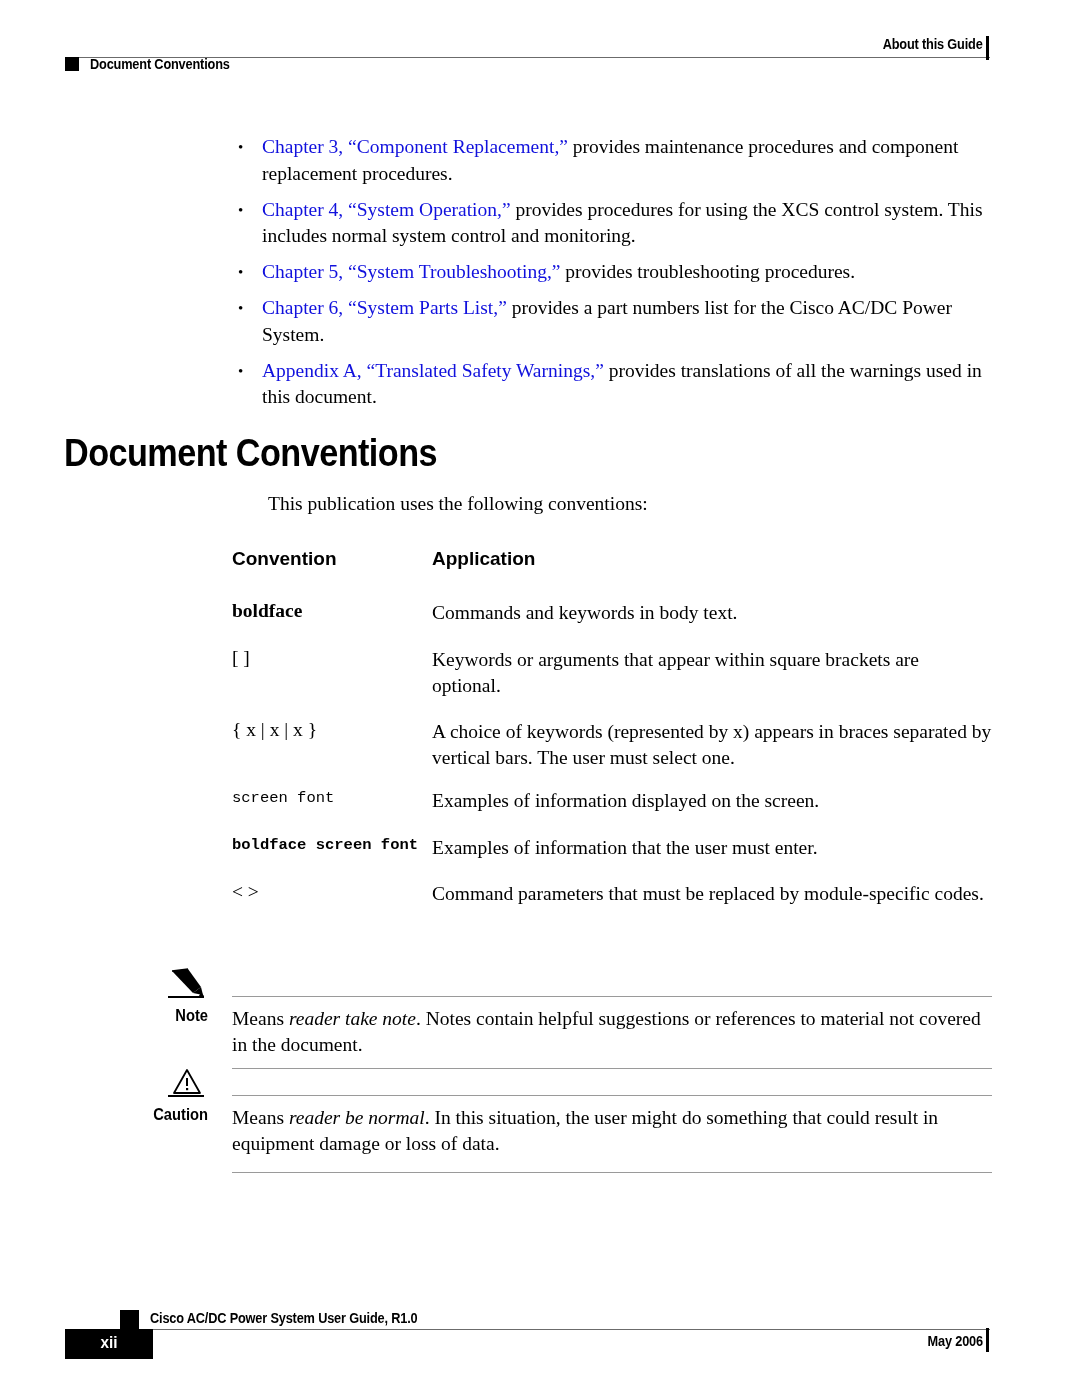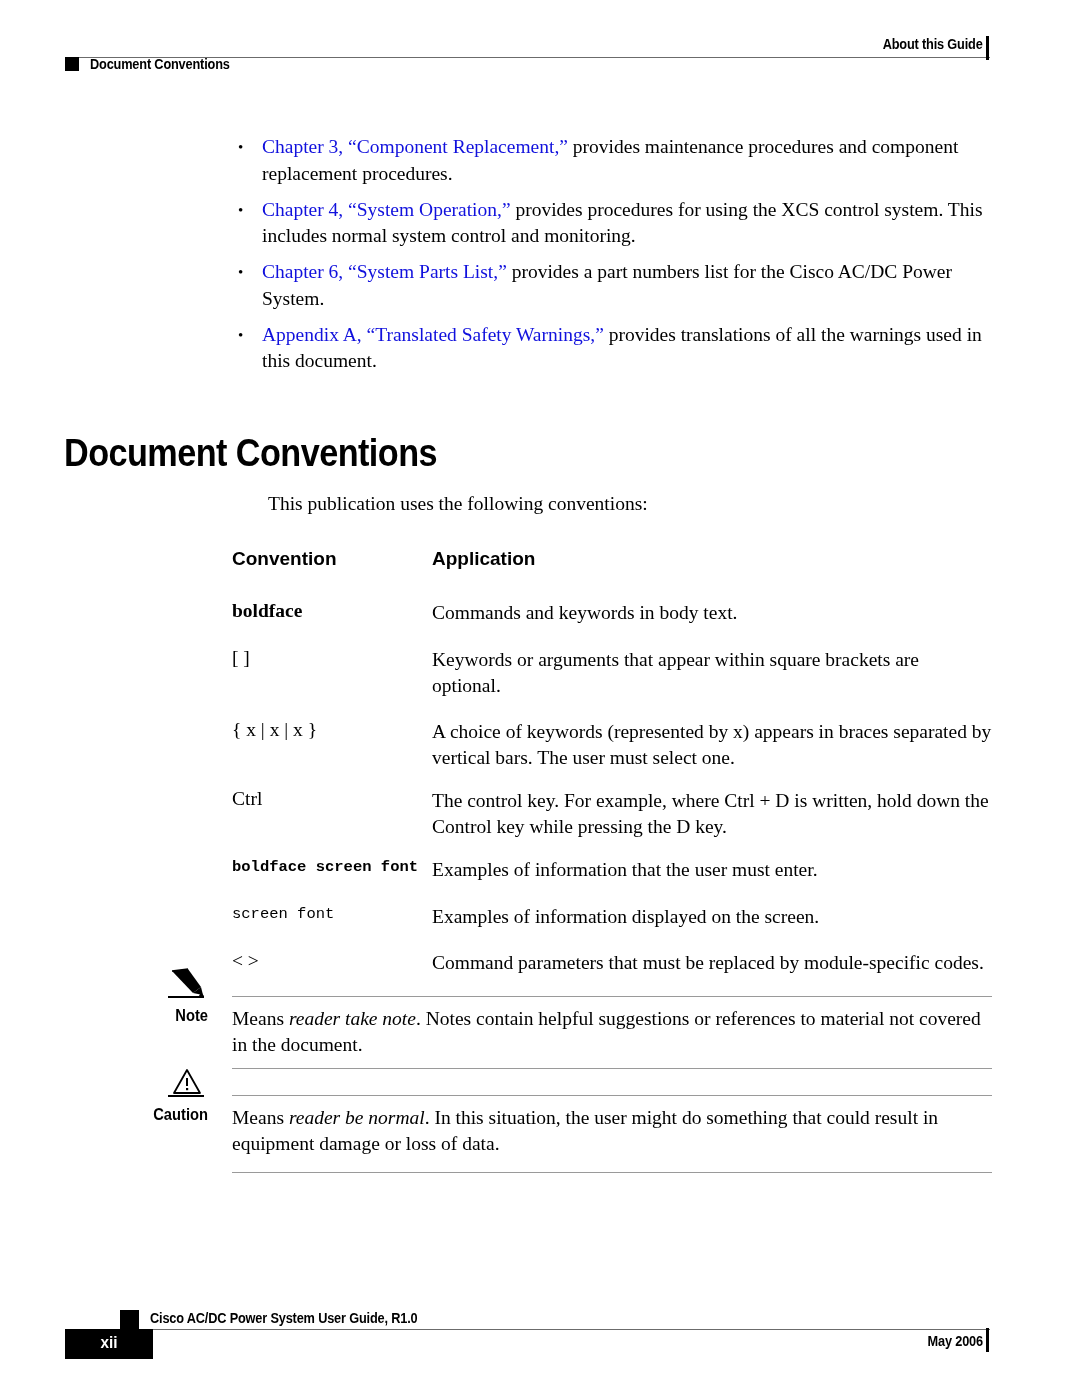--- a/index.html
+++ b/index.html
@@ -317,20 +317,23 @@
 <div class="content">
 
   <div class="bullet-list">
     <div class="bullet-item">
       <span class="lnk">Chapter 3, “Component Replacement,”</span><span> provides maintenance procedures and component replacement procedures.</span>
     </div>
     <div class="bullet-item">
       <span class="lnk">Chapter 4, “System Operation,”</span><span> provides procedures for using the XCS control system. This includes normal system control and monitoring.</span>
     </div>
     <div class="bullet-item">
+      <span class="lnk">Chapter 5, “System Troubleshooting,”</span><span> provides troubleshooting procedures.</span>
+    </div>
+    <div class="bullet-item">
       <span class="lnk">Chapter 6, “System Parts List,”</span><span> provides a part numbers list for the Cisco AC/DC Power System.</span>
     </div>
     <div class="bullet-item">
       <span class="lnk">Appendix A, “Translated Safety Warnings,”</span><span> provides translations of all the warnings used in this document.</span>
     </div>
   </div>
 
   <div class="doc-heading">Document Conventions</div>
 
   <div class="intro-text">This publication uses the following conventions:</div>
@@ -348,31 +351,27 @@
         <td class="cell-body">Commands and keywords in body text.</td>
       </tr>
       <tr>
         <td class="col-conv"><span class="conv-plain">[   ]</span></td>
         <td class="cell-body">Keywords or arguments that appear within square brackets are optional.</td>
       </tr>
       <tr class="row-tall">
         <td class="col-conv"><span class="conv-plain">{ x | x | x }</span></td>
         <td class="cell-body">A choice of keywords (represented by x) appears in braces separated by vertical bars. The user must select one.</td>
       </tr>
-      <tr class="row-tall">
-        <td class="col-conv"><span class="conv-plain">Ctrl</span></td>
-        <td class="cell-body">The control key. For example, where Ctrl + D is written, hold down the Control key while pressing the D key.</td>
+      <tr>
+        <td class="col-conv"><span class="conv-mono">screen font</span></td>
+        <td class="cell-body">Examples of information displayed on the screen.</td>
       </tr>
       <tr>
         <td class="col-conv"><span class="conv-mono-bold">boldface screen font</span></td>
         <td class="cell-body">Examples of information that the user must enter.</td>
-      </tr>
-      <tr>
-        <td class="col-conv"><span class="conv-mono">screen font</span></td>
-        <td class="cell-body">Examples of information displayed on the screen.</td>
       </tr>
       <tr>
         <td class="col-conv"><span class="conv-plain">&lt;   &gt;</span></td>
         <td class="cell-body">Command parameters that must be replaced by module-specific codes.</td>
       </tr>
     </tbody>
   </table>
 
   <div class="admon admon-note">
     <div class="admon-rule-top"></div>

